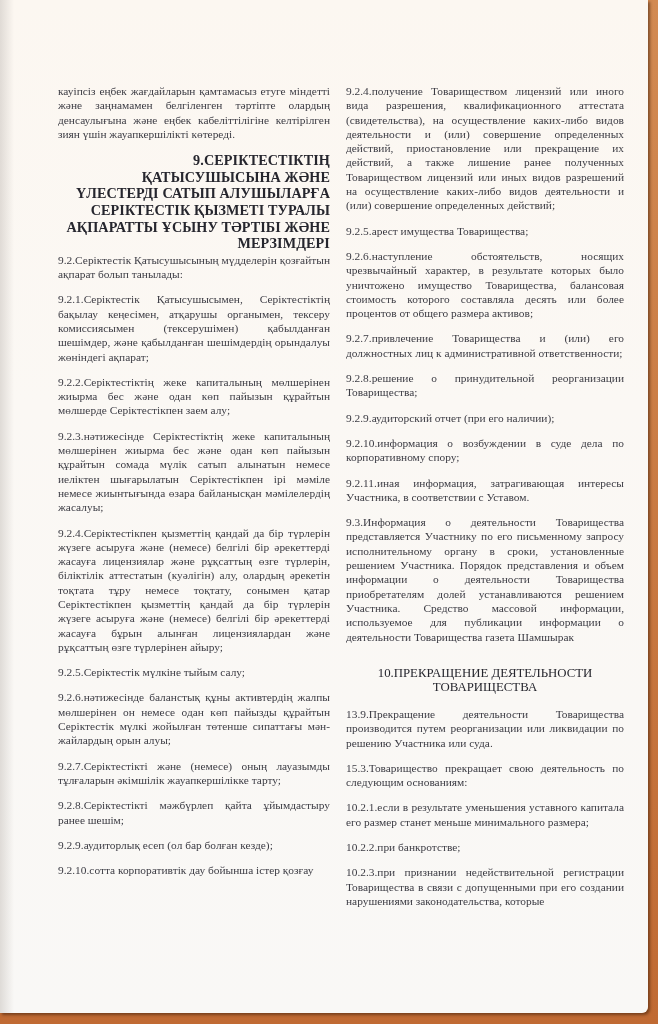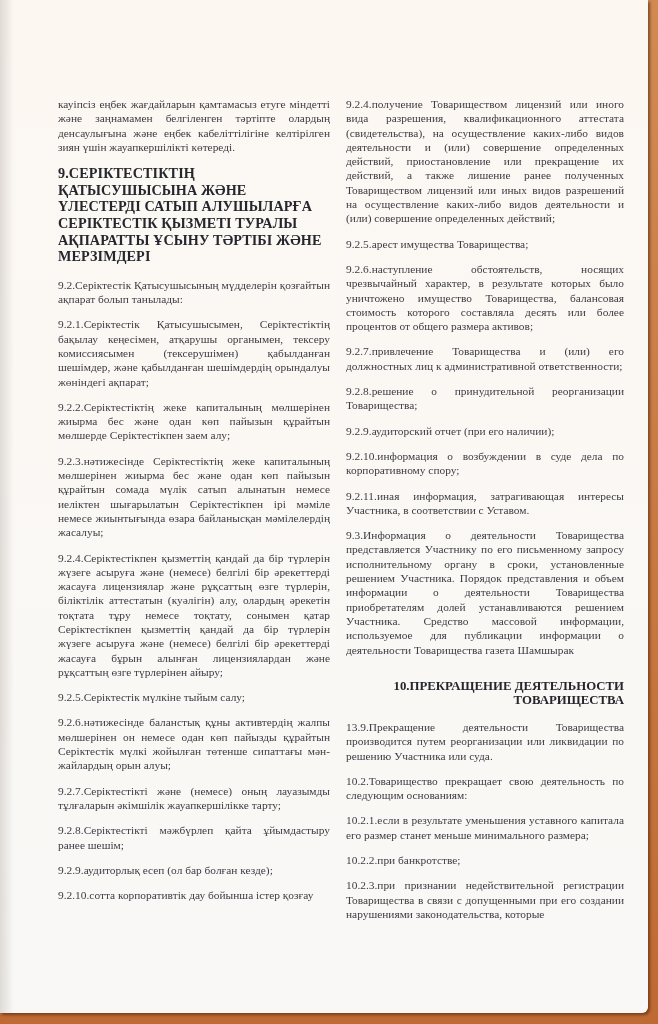--- a/index.html
+++ b/index.html
@@ -16,33 +16,33 @@
     position: absolute; left: 0; top: 0; width: 648px; height: 1013px;
     background: linear-gradient(180deg, #fcf7f1 0%, #fbf8f4 40%, #f9f8f6 100%);
     border-bottom-right-radius: 6px;
     box-shadow: 2px 2px 3px rgba(60,30,10,0.55);
   }
   .page-shadow-left {
     position: absolute; left: 0; top: 0; width: 14px; height: 1013px;
     background: linear-gradient(90deg, rgba(200,195,190,0.55), rgba(255,255,255,0));
   }
   .col {
-    position: absolute; top: 97px; color: #3c3c44;
+    position: absolute; top: 84px; color: #3c3c44;
     font-size: 11.4px; line-height: 14.3px; text-align: justify;
   }
   .col-left { left: 58px; width: 272px; }
   .col-right { left: 346px; width: 278px; }
   .col p { margin: 0 0 11px 0; }
   .heading {
-    text-align: left; font-weight: bold; color: #26262e;
-    font-size: 14.2px; line-height: 16.6px; margin: 7px 0 13px 0;
+    text-align: right; font-weight: bold; color: #26262e;
+    font-size: 14.2px; line-height: 16.6px; margin: 7px 0 1px 0;
     letter-spacing: 0.1px;
   }
   .heading2 {
-    text-align: right; font-weight: bold; color: #26262e;
+    text-align: center; font-weight: normal; color: #26262e;
     font-size: 12.8px; line-height: 14.6px; margin: 22px 0 12px 0;
   }
 </style>
 </head>
 <body>
 
 <div class="table-surface"></div>
 
 <div class="page">
   <div class="page-shadow-left"></div>
@@ -68,18 +68,18 @@
     <p>9.2.5.арест имущества Товарищества;</p>
     <p>9.2.6.наступление обстоятельств, носящих чрезвычайный характер, в результате которых было уничтожено имущество Товарищества, балансовая стоимость которого составляла десять или более процентов от общего размера активов;</p>
     <p>9.2.7.привлечение Товарищества и (или) его должностных лиц к административной ответственности;</p>
     <p>9.2.8.решение о принудительной реорганизации Товарищества;</p>
     <p>9.2.9.аудиторский отчет (при его наличии);</p>
     <p>9.2.10.информация о возбуждении в суде дела по корпоративному спору;</p>
     <p>9.2.11.иная информация, затрагивающая интересы Участника, в соответствии с Уставом.</p>
     <p>9.3.Информация о деятельности Товарищества представляется Участнику по его письменному запросу исполнительному органу в сроки, установленные решением Участника. Порядок представления и объем информации о деятельности Товарищества приобретателям долей устанавливаются решением Участника. Средство массовой информации, используемое для публикации информации о деятельности Товарищества газета Шамшырак</p>
     <div class="heading2">10.ПРЕКРАЩЕНИЕ ДЕЯТЕЛЬНОСТИ ТОВАРИЩЕСТВА</div>
     <p>13.9.Прекращение деятельности Товарищества производится путем реорганизации или ликвидации по решению Участника или суда.</p>
-    <p>10.2.Товарищество прекращает свою деятельность по следующим основаниям:</p>
+    <p>15.3.Товарищество прекращает свою деятельность по следующим основаниям:</p>
     <p>10.2.1.если в результате уменьшения уставного капитала его размер станет меньше минимального размера;</p>
     <p>10.2.2.при банкротстве;</p>
     <p>10.2.3.при признании недействительной регистрации Товарищества в связи с допущенными при его создании нарушениями законодательства, которые</p>
   </div>
 </div>
 
 </body></html>

